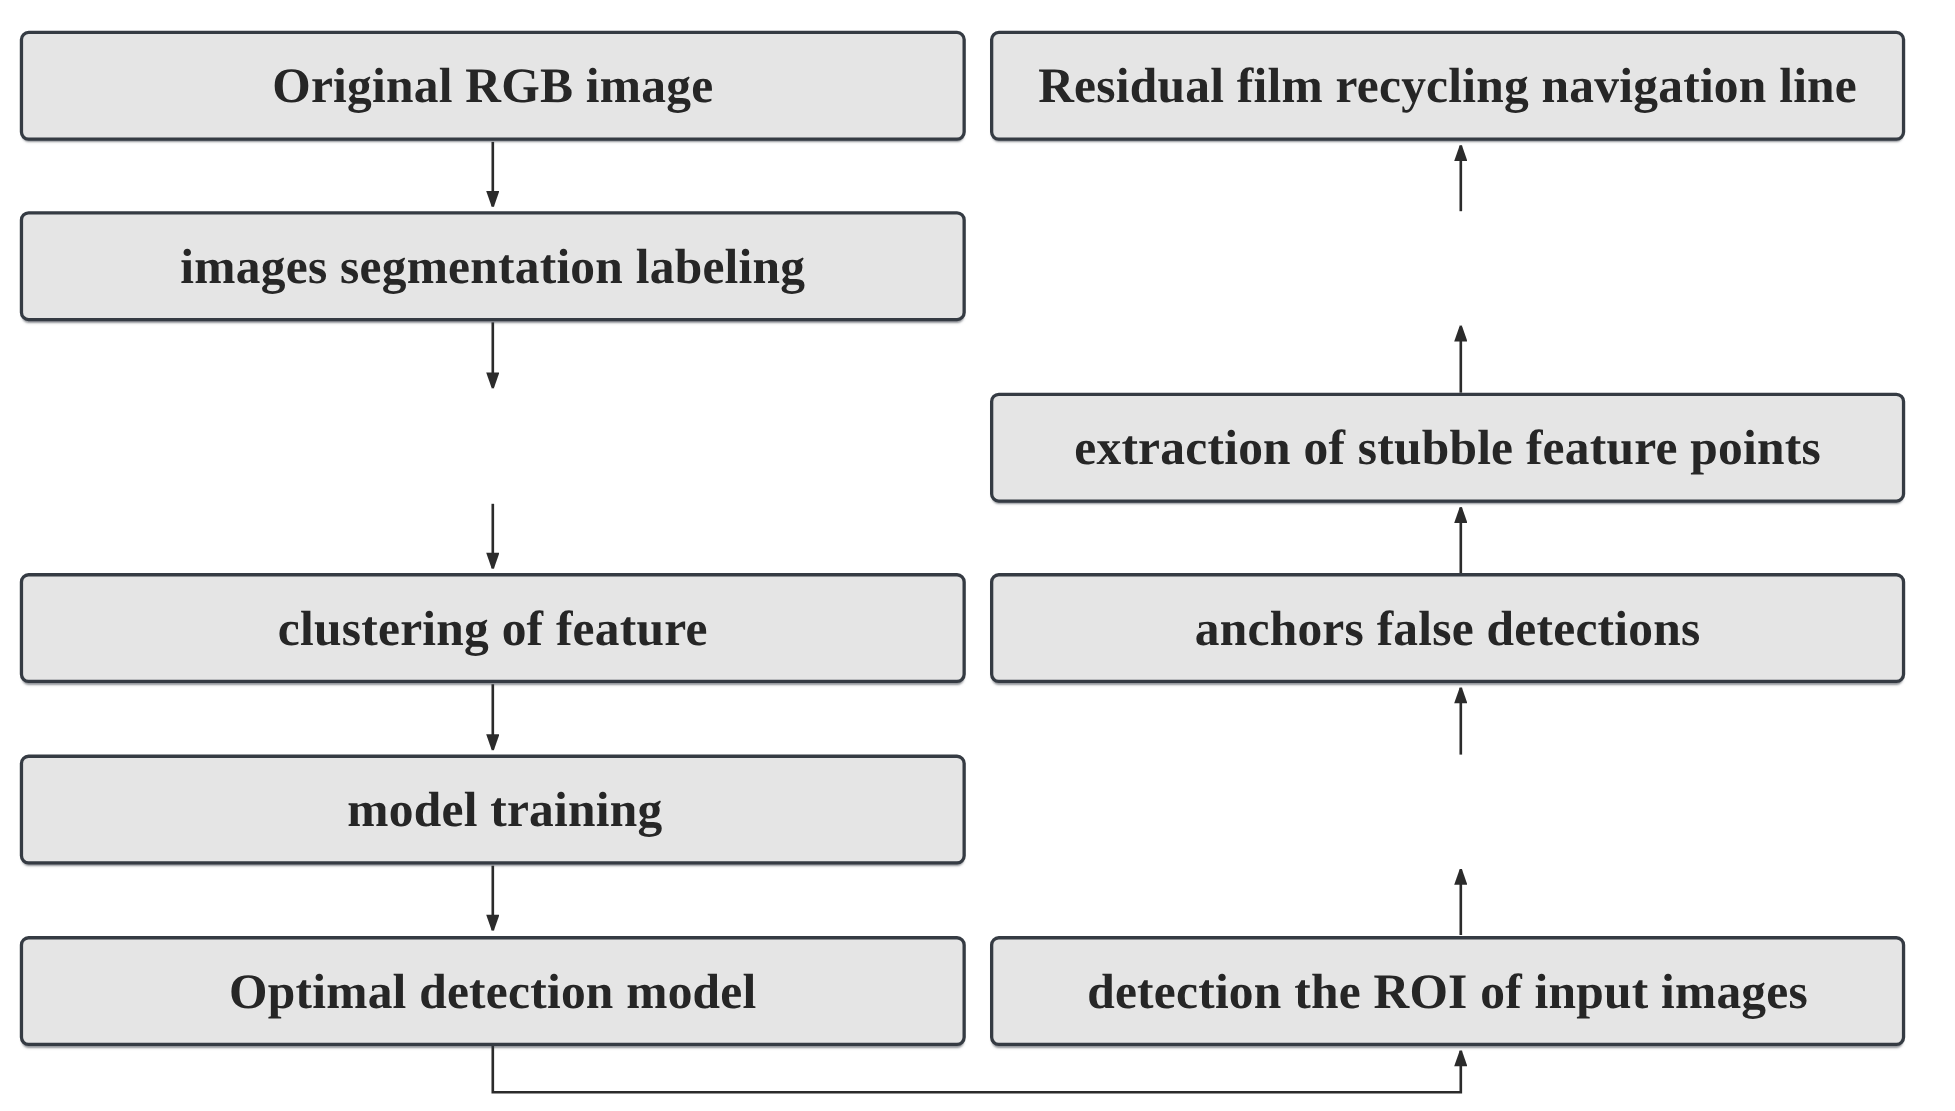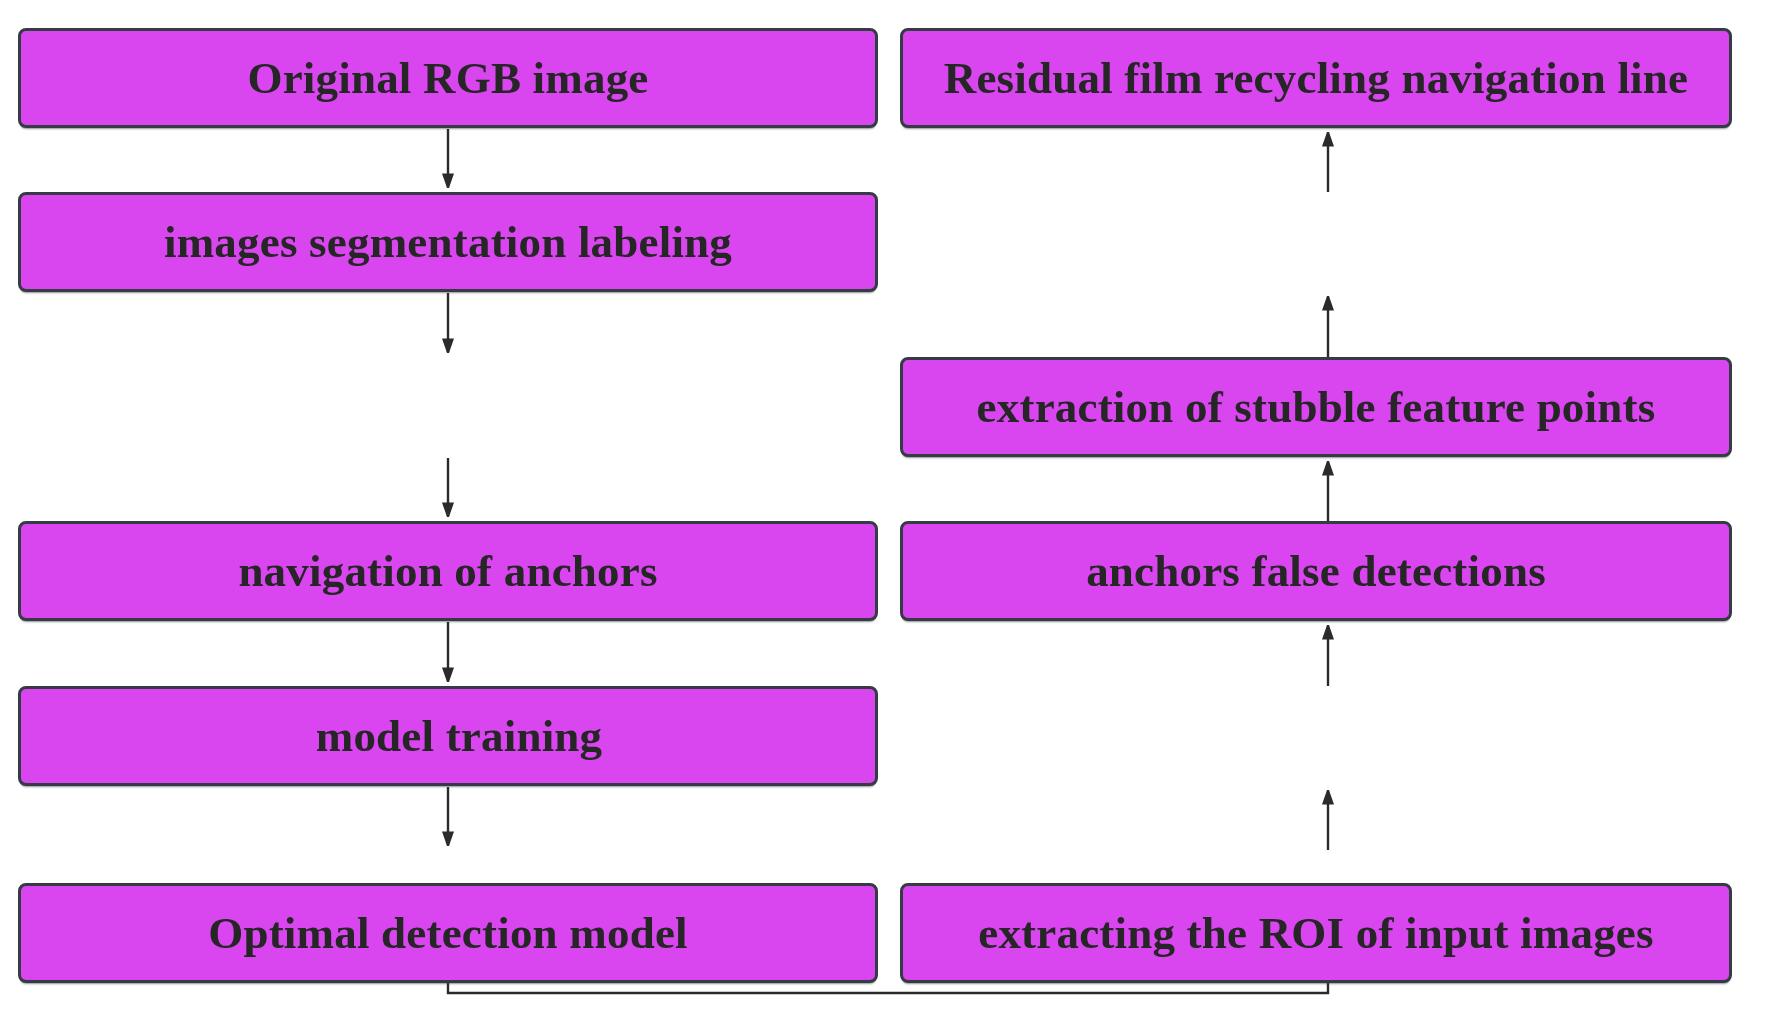--- a/index.html
+++ b/index.html
@@ -25,21 +25,21 @@
   }
   .flow-line {
     stroke: #2b2b2b;
     stroke-width: 2.4;
     fill: none;
   }
   .box {
     position: absolute;
     height: 100px;
     box-sizing: border-box;
-    background: #d946ef;
+    background: #e5e5e5;
     border: 3px solid #353b43;
     border-radius: 8px;
     box-shadow: 0 3px 2px -2px rgba(53, 59, 67, 0.55);
     display: flex;
     align-items: center;
     justify-content: center;
     text-align: center;
     padding: 0 22px;
   }
   .box .label {
@@ -49,21 +49,21 @@
     color: #262626;
     letter-spacing: 0.2px;
   }
   .col-left  { left: 18px;  width: 860px; }
   .col-right { left: 900px; width: 832px; }
   .r0 { top: 28px; }
   .r1 { top: 192px; }
   .r2 { top: 357px; }
   .r3 { top: 521px; }
   .r4 { top: 686px; padding-left: 44px; }
-  .r5 { top: 883px; }
+  .r5 { top: 851px; }
 </style>
 </head>
 <body>
 
 <div class="canvas">
 
   <svg class="arrow-layer" viewBox="0 0 1777 1010" xmlns="http://www.w3.org/2000/svg">
     <defs>
       <marker id="arrowhead" viewBox="0 0 10 10" refX="12" refY="5" markerUnits="userSpaceOnUse" markerWidth="15" markerHeight="12" orient="auto">
         <path d="M 0 0 L 15 5 L 0 10 Z" fill="#2b2b2b" transform="scale(0.95,1)"></path>
@@ -85,35 +85,35 @@
     <path class="flow-line" d="M 448 950 L 448 993 L 1328 993 L 1328 955" marker-end="url(#arrowhead)"></path>
   </svg>
 
   <div class="box col-left r0">
     <span class="label">Original RGB image</span>
   </div>
   <div class="box col-left r1">
     <span class="label">images segmentation labeling</span>
   </div>
   <div class="box col-left r3">
-    <span class="label">navigation of anchors</span>
+    <span class="label">clustering of feature</span>
   </div>
   <div class="box col-left r4">
     <span class="label">model training</span>
   </div>
   <div class="box col-left r5">
     <span class="label">Optimal detection model</span>
   </div>
 
   <div class="box col-right r0">
     <span class="label">Residual film recycling navigation line</span>
   </div>
   <div class="box col-right r2">
     <span class="label">extraction of stubble feature points</span>
   </div>
   <div class="box col-right r3">
     <span class="label">anchors false detections</span>
   </div>
   <div class="box col-right r5">
-    <span class="label">extracting the ROI of input images</span>
+    <span class="label">detection the ROI of input images</span>
   </div>
 
 </div>
 
 </body></html>

